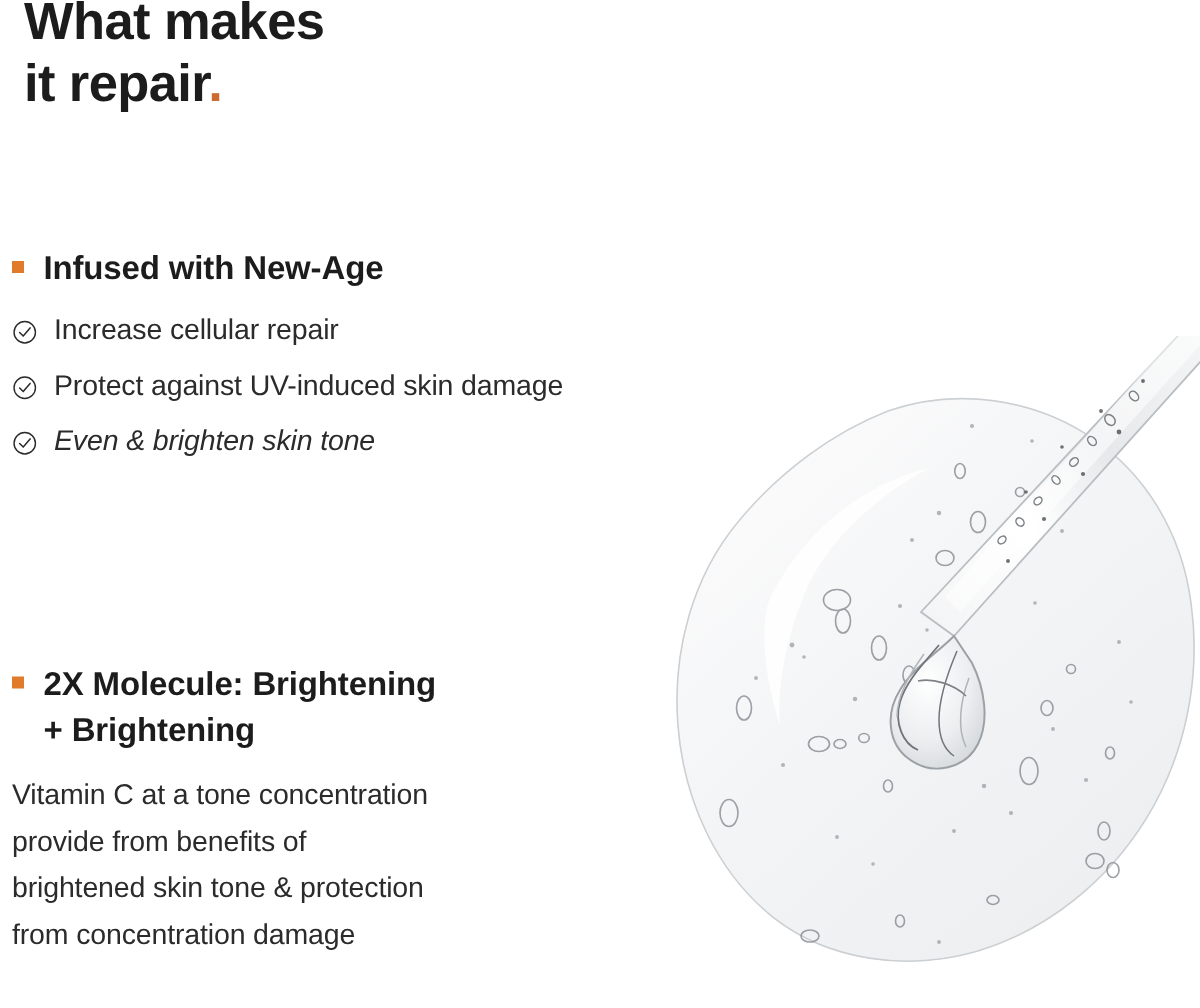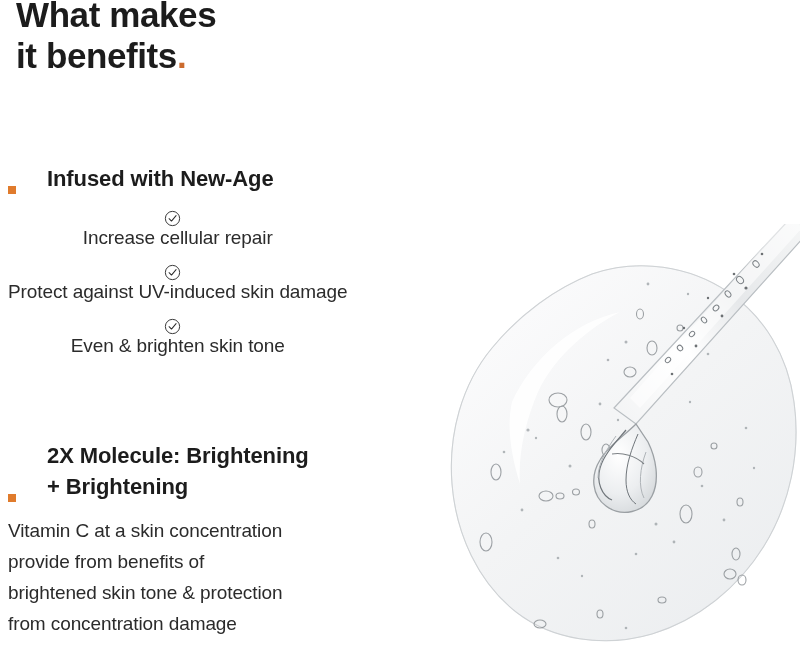--- a/index.html
+++ b/index.html
@@ -53,22 +53,21 @@
 
   .bullet-block {
     position: absolute;
     left: 8px;
   }
   .bullet-block.block-1 { top: 163px; }
   .bullet-block.block-2 { top: 440px; }
 
   .bullet-head {
     display: flex;
-    align-items: flex-end;
-    gap: 18px;
+    align-items: flex-start;
   }
   .sq-bullet {
     flex: 0 0 auto;
     width: 8px;
     height: 8px;
     background: #e07b2c;
     margin-top: 11px;
     margin-right: 13px;
   }
   .bullet-head-text {
@@ -83,23 +82,22 @@
 
   .check-list {
     list-style: none;
     margin: 16px 0 0 0;
     padding: 0;
   }
   .check-item {
     display: flex;
     align-items: center;
     margin-bottom: 14px;
-    flex-direction: column;
-  }
-  .check-item:last-child { margin-bottom: 0; }
+  }
+  .check-item:last-child { margin-bottom: 0; font-style: italic; }
   .check-icon {
     flex: 0 0 auto;
     width: 17px;
     height: 17px;
     margin-right: 11px;
     color: #2b2b2b;
   }
   .check-icon svg { display: block; width: 17px; height: 17px; }
   .check-label {
     font-size: 19px;
@@ -244,21 +242,21 @@
         <path d="M206 228 C200 244 198 262 204 274" fill="none" stroke="#aeb3b7" stroke-width="1"></path>
         <path d="M172 230 C182 228 196 232 204 240" fill="none" stroke="#7d8286" stroke-width="1.1"></path>
       </g>
     </svg>
   </div>
 
   <div class="content">
 
     <h1 class="headline">
       <span class="line">What makes</span>
-      <span class="line"><span>it benefits</span><span class="accent-dot">.</span></span>
+      <span class="line"><span>it repair</span><span class="accent-dot">.</span></span>
     </h1>
 
     <div class="bullet-block block-1">
       <div class="bullet-head">
         <span class="sq-bullet"></span>
         <h2 class="bullet-head-text">
           <span class="line">Infused with New-Age</span>
         </h2>
       </div>
 
@@ -296,21 +294,21 @@
     <div class="bullet-block block-2">
       <div class="bullet-head">
         <span class="sq-bullet"></span>
         <h2 class="bullet-head-text">
           <span class="line">2X Molecule: Brightening</span>
           <span class="line">+ Brightening</span>
         </h2>
       </div>
 
       <p class="body-copy">
-        <span class="line">Vitamin C at a skin concentration</span>
+        <span class="line">Vitamin C at a tone concentration</span>
         <span class="line">provide from benefits of</span>
         <span class="line">brightened skin tone &amp; protection</span>
         <span class="line">from concentration damage</span>
       </p>
     </div>
 
   </div>
 </div>
 
 </body></html>

